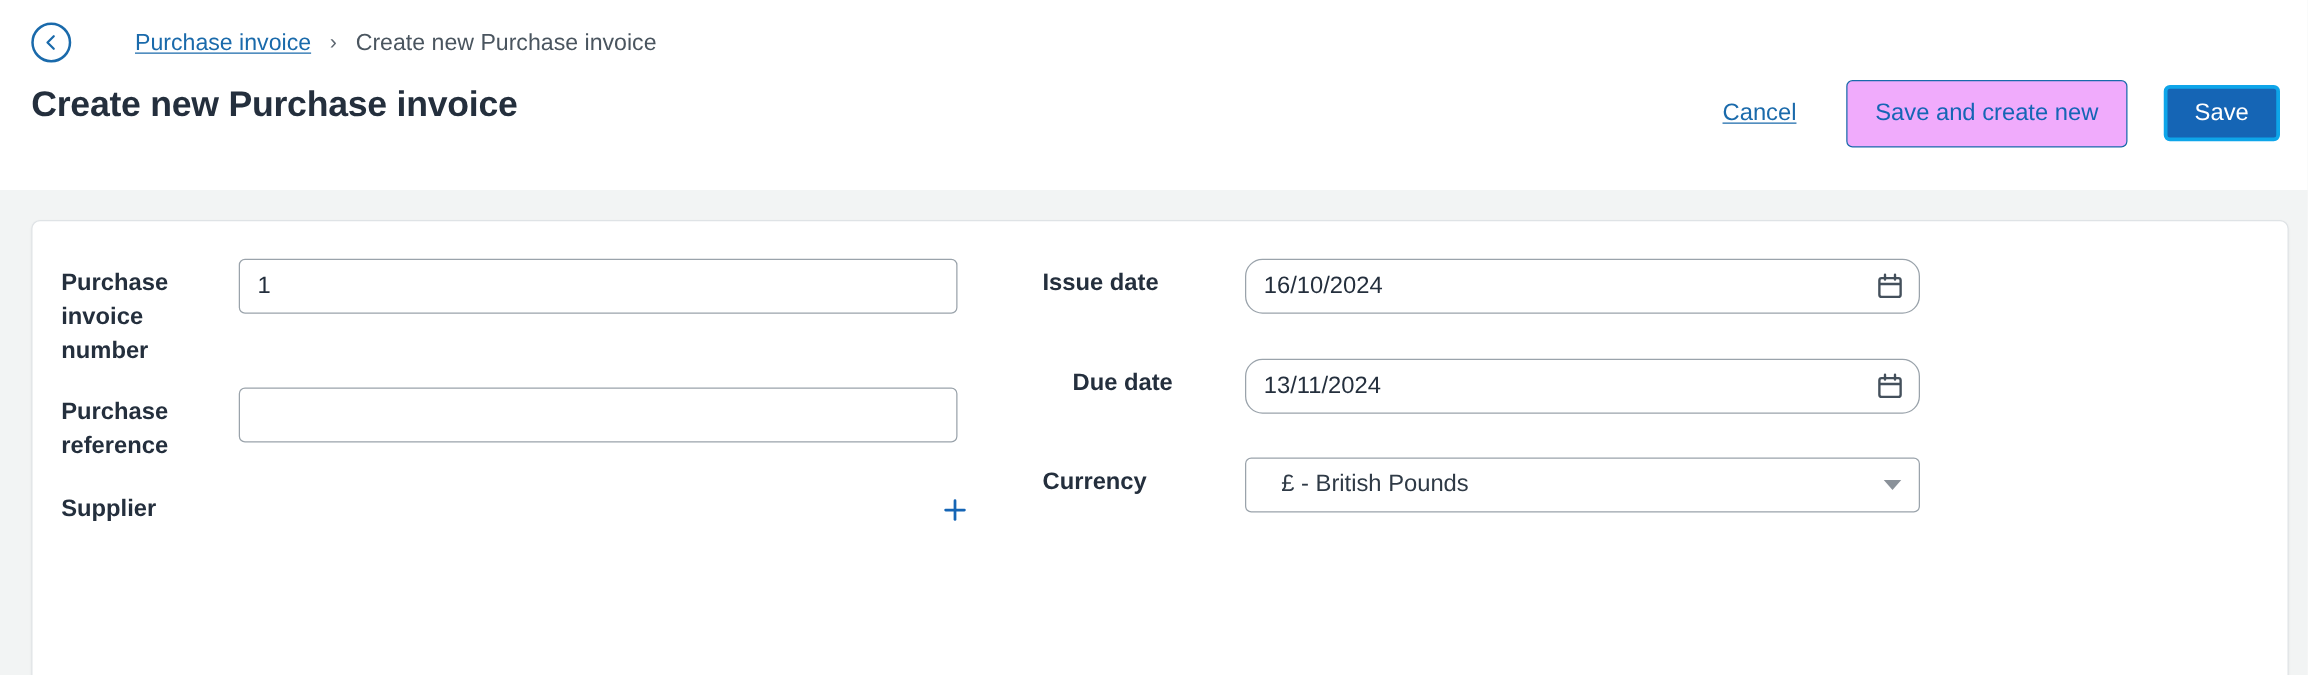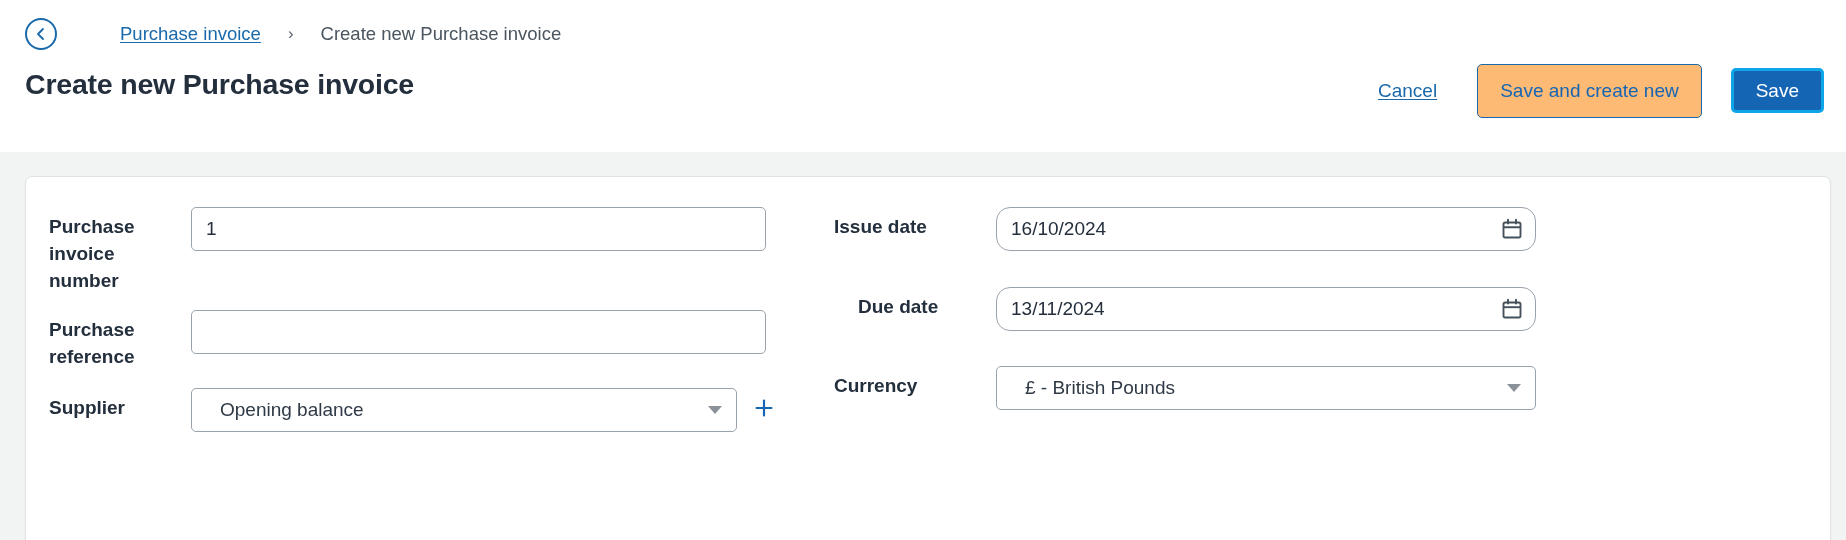--- a/index.html
+++ b/index.html
@@ -19,21 +19,21 @@
     width: 1846px; height: 152px;
     background: #ffffff;
   }
 
   .breadcrumb-row {
     position: absolute;
     left: 25px; top: 17px;
     height: 34px;
     display: flex;
     align-items: center;
-    gap: 16px;
+    gap: 4px;
   }
 
   .back-btn {
     width: 32px; height: 32px;
     border: 2px solid #1a6aab;
     border-radius: 50%;
     display: flex;
     align-items: center;
     justify-content: center;
     cursor: pointer;
@@ -93,21 +93,21 @@
     white-space: nowrap;
     padding: 0 4px;
   }
 
   .btn-secondary {
     margin-left: 24px;
     height: 54px;
     padding: 0 22px;
     border: 1px solid #1a6aab;
     border-radius: 5px;
-    background: #fdba74;
+    background: #f0abfc;
     color: #1565b5;
     font-size: 19px;
     font-family: "Liberation Sans", sans-serif;
     cursor: pointer;
     white-space: nowrap;
     display: flex;
     align-items: center;
   }
 
   .btn-primary {
@@ -252,26 +252,20 @@
   <div class="control" style="left:165px; top:30px; width:575px;">
     <input class="text-input" type="text" value="1" style="">
   </div>
 
   <label class="field-label" style="left:23px; top:139px; width:135px;">Purchase reference</label>
   <div class="control" style="left:165px; top:133px; width:575px;">
     <input class="text-input" type="text" value="" style="">
   </div>
 
   <label class="field-label" style="left:23px; top:217px; width:135px;">Supplier</label>
-  <div class="control" style="left:165px; top:211px; width:546px;">
-    <div class="select-box">
-      <span>Opening balance</span>
-      <span class="select-caret"></span>
-    </div>
-  </div>
   <button class="add-btn" style="left:725px; top:219px;" aria-label="Add supplier">
     <span>
       <svg width="24" height="24" viewBox="0 0 24 24" aria-hidden="true">
         <line x1="12" y1="4.5" x2="12" y2="19.5" stroke="#1565b5" stroke-width="2.2" stroke-linecap="round"></line>
         <line x1="4.5" y1="12" x2="19.5" y2="12" stroke="#1565b5" stroke-width="2.2" stroke-linecap="round"></line>
       </svg>
     </span>
   </button>
 
   <label class="field-label" style="left:808px; top:36px; width:150px;">Issue date</label>

